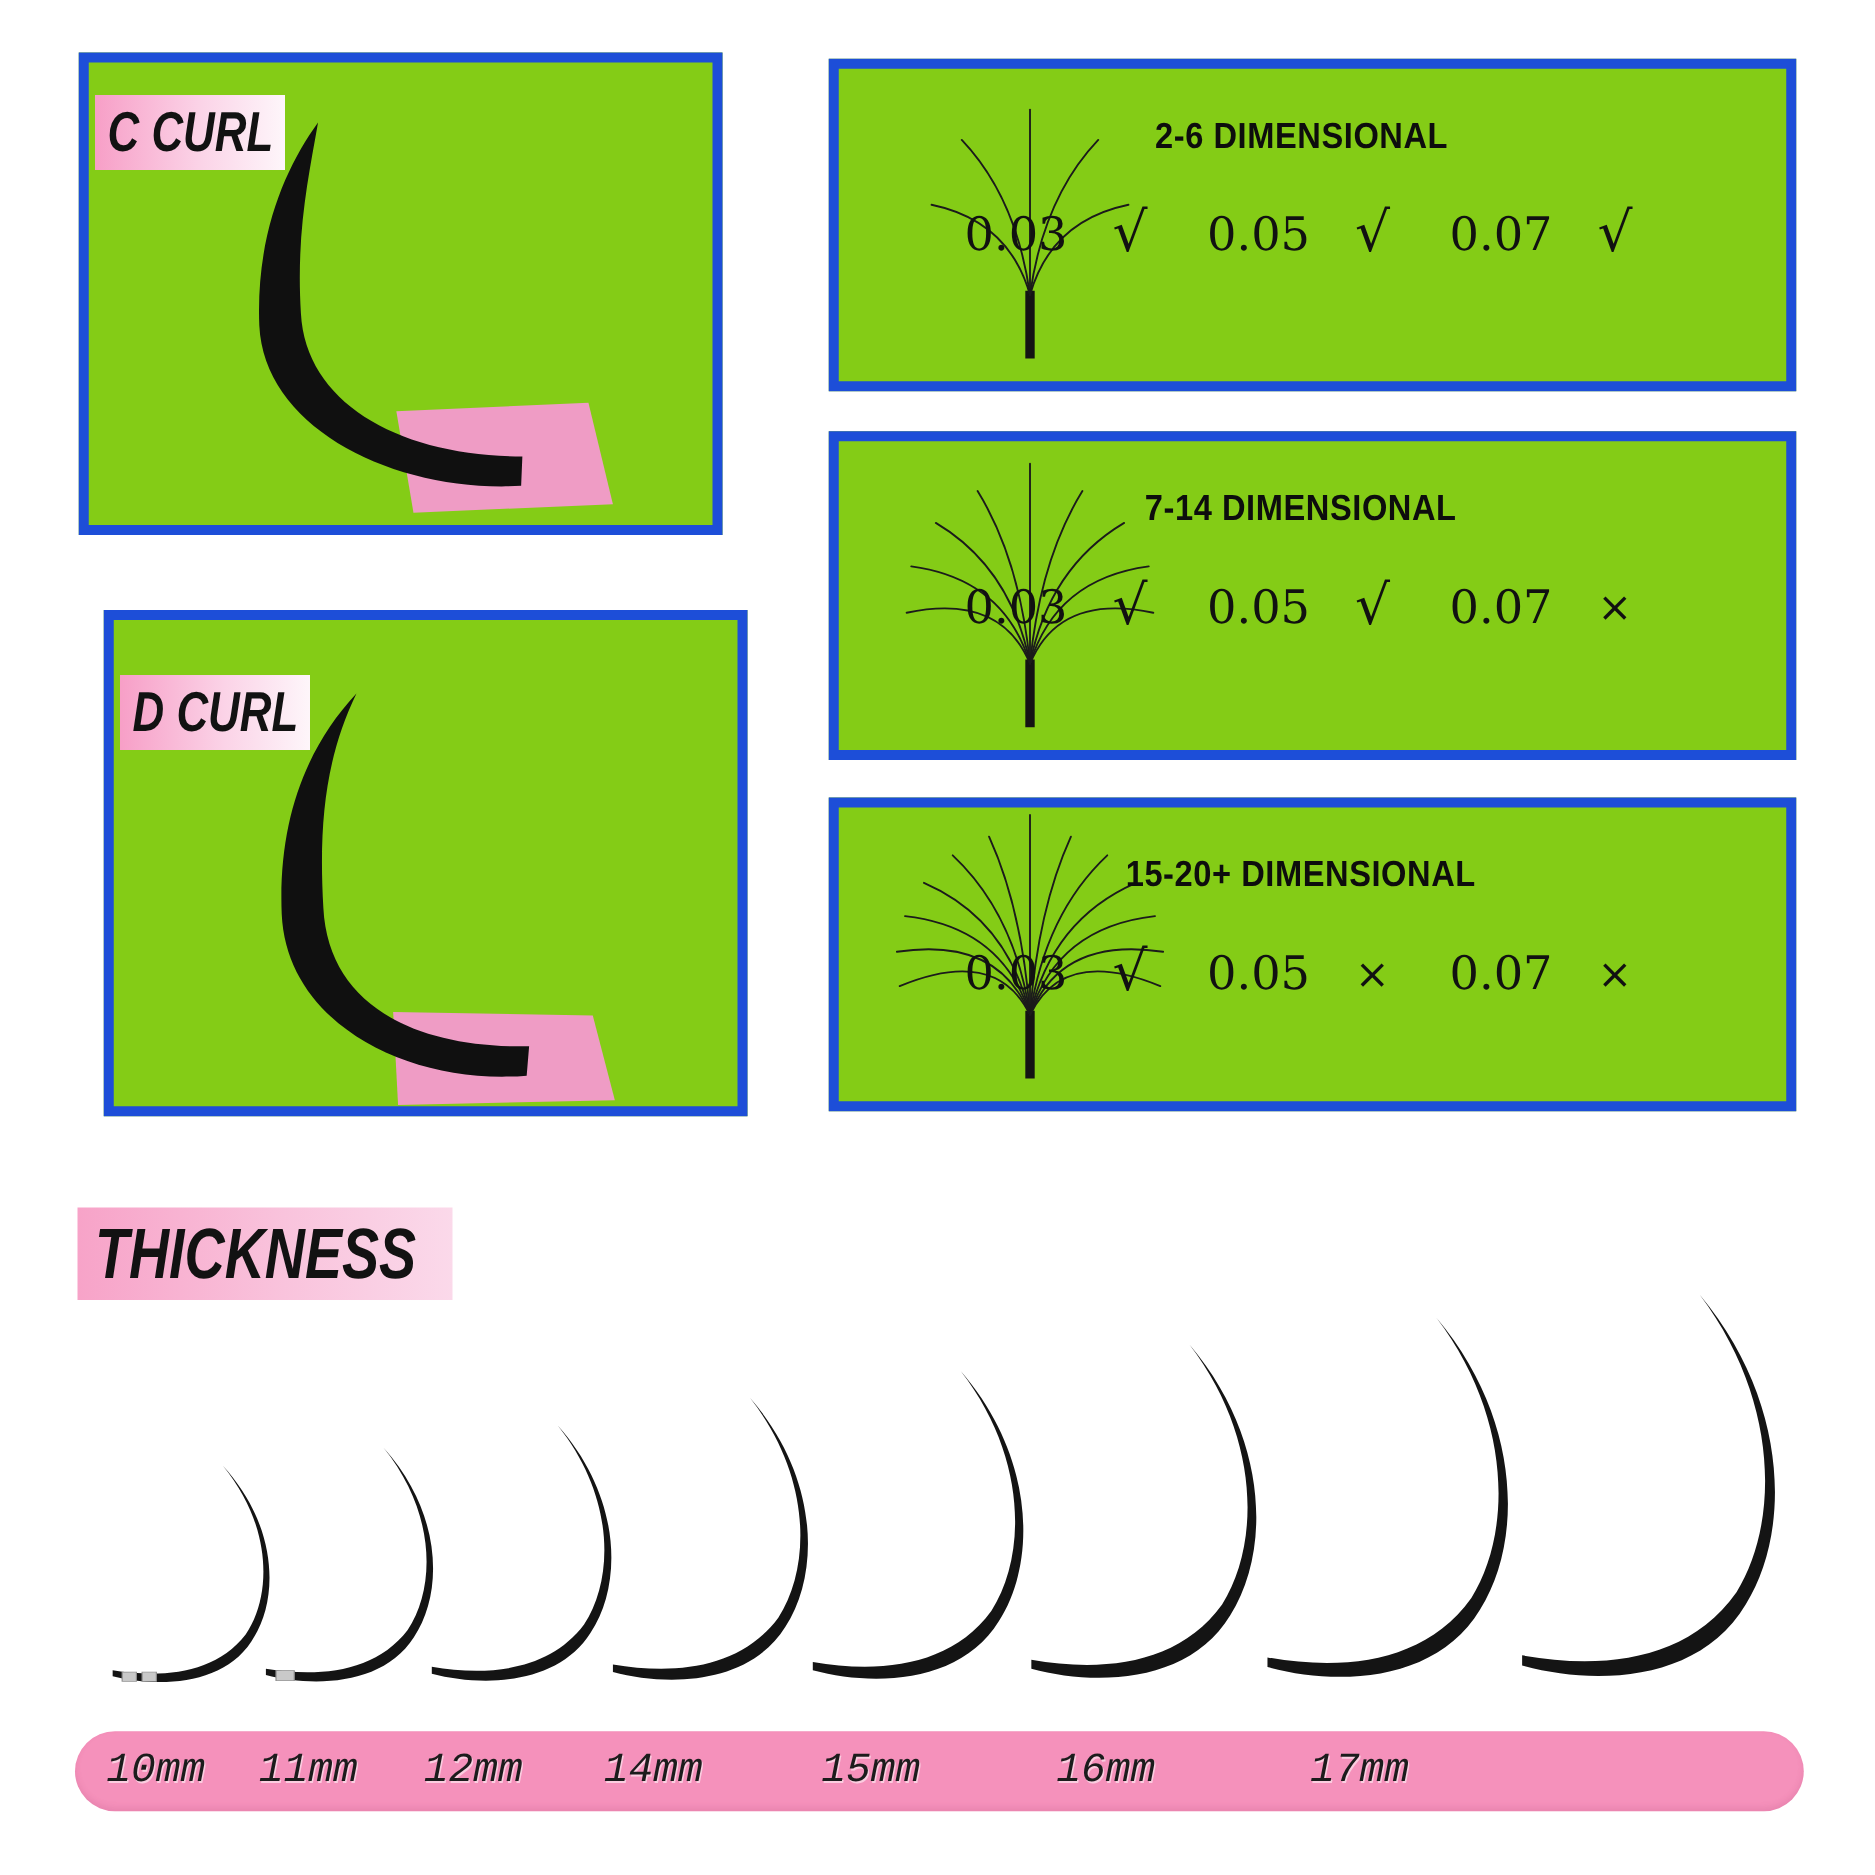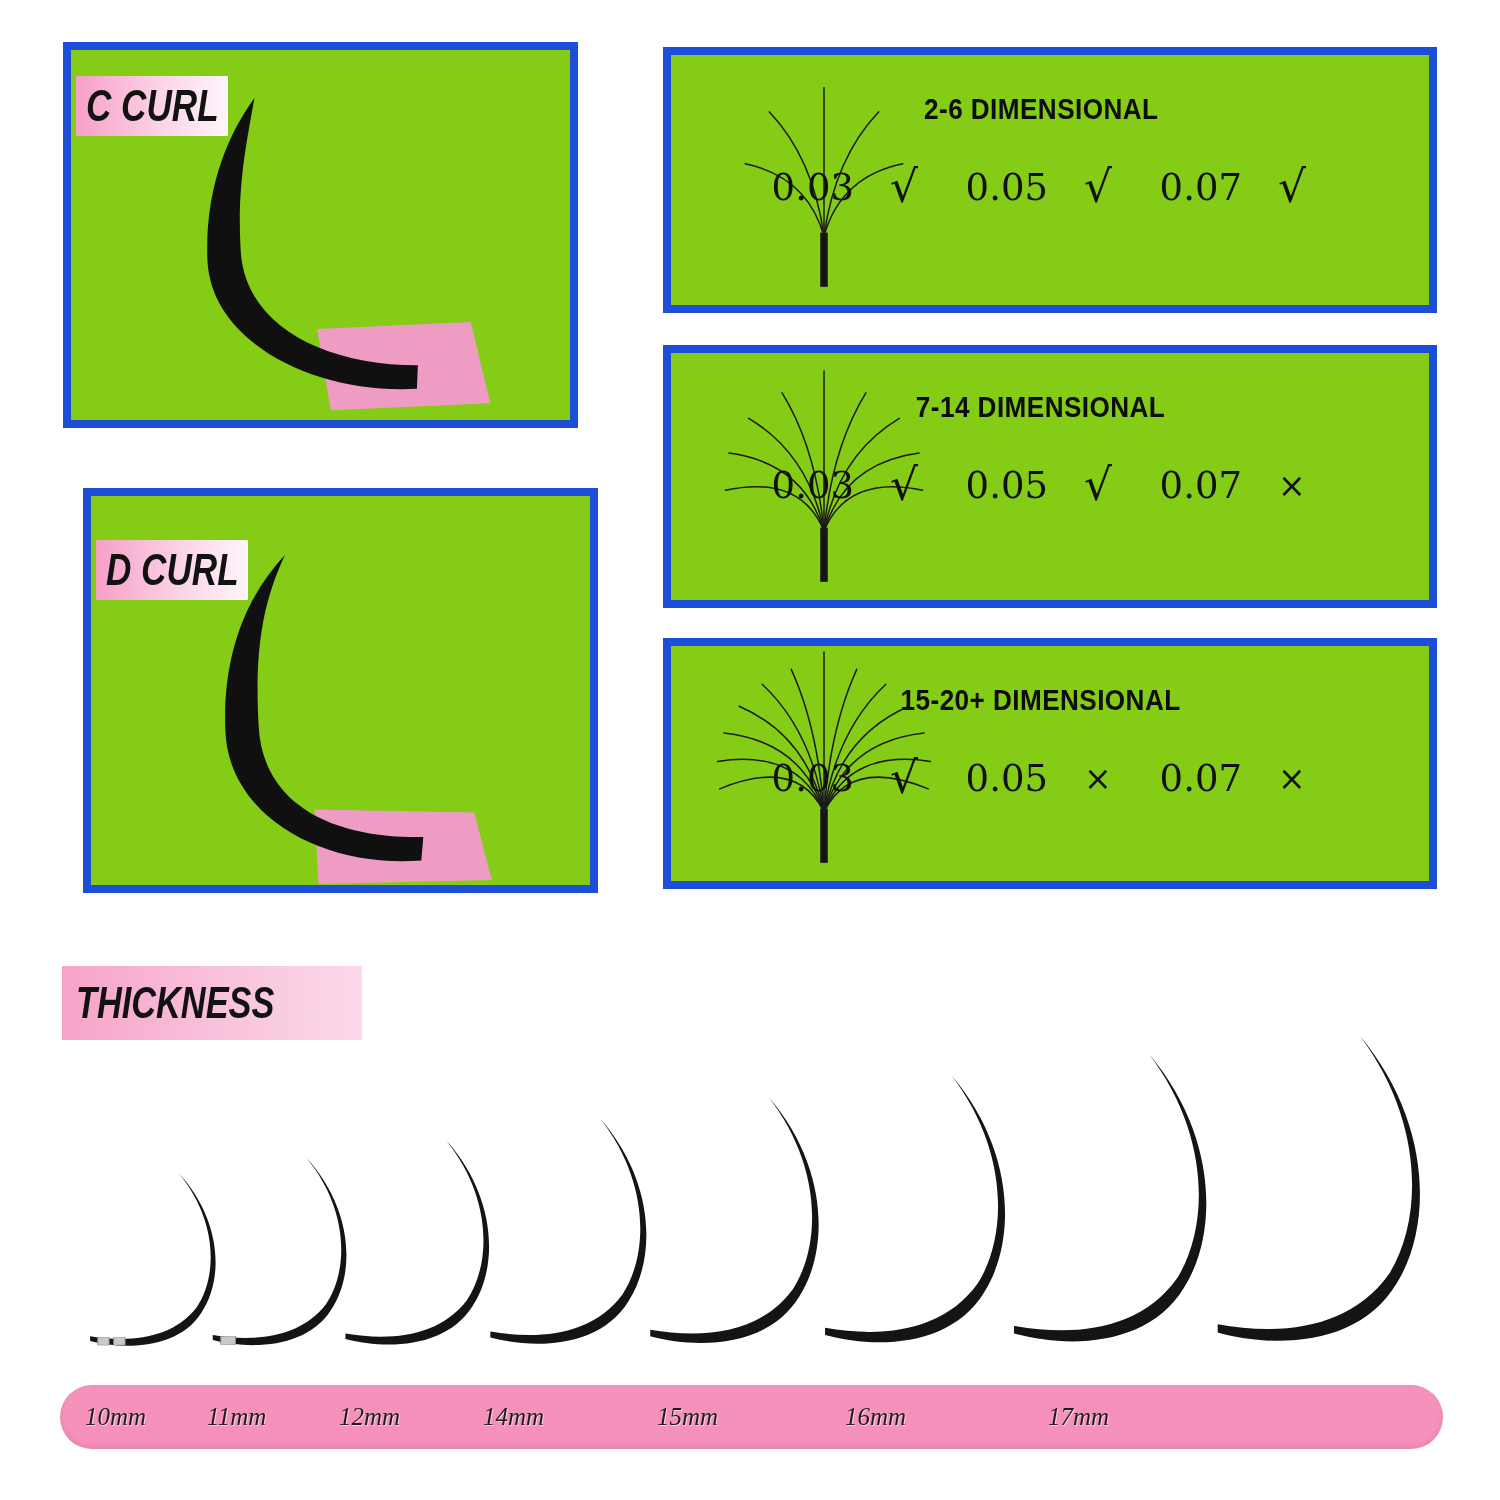--- a/index.html
+++ b/index.html
@@ -13,21 +13,21 @@
   #dim-0{left:663px;top:47px;width:774px;height:266px;}
   #dim-1{left:663px;top:345px;width:774px;height:263px;}
   #dim-2{left:663px;top:638px;width:774px;height:251px;}
 
   
   .pill{position:absolute;background:linear-gradient(90deg,#f79fc7 0%,#fbd3e7 55%,#fdeef6 90%,#fef6fa 100%);}
   .pill .txt{display:inline-block;transform:scaleX(.78);transform-origin:left center;
              font-style:italic;font-weight:bold;color:#121212;white-space:nowrap;}
   .curl-pill{left:5px;top:26px;width:142px;height:60px;font-size:45px;line-height:60px;padding-left:10px;}
   #card-d .curl-pill{top:44px;}
-  .thickness-pill{left:62px;top:966px;width:286px;height:74px;font-size:44px;line-height:74px;padding-left:14px;
+  .thickness-pill{left:62px;top:966px;width:286px;height:74px;font-size:57px;line-height:74px;padding-left:14px;
                   background:linear-gradient(90deg,#f7a3c8 0%,#f9c3dc 55%,#fbd9ea 100%);}
 
   .curl-photo{position:absolute;left:0;top:0;width:100%;height:100%;}
 
   
   .fan-svg{position:absolute;left:28px;bottom:10px;width:250px;height:238px;}
   .dim-text{position:absolute;left:150px;top:0;width:440px;height:100%;
             display:flex;flex-direction:column;align-items:center;}
   .dim-title{margin-top:38px;font-weight:bold;font-size:29px;letter-spacing:.5px;color:#0d0d0d;
              transform:scaleX(.9);white-space:nowrap;}
@@ -40,21 +40,21 @@
 
   
   #lash-row{position:absolute;left:81px;top:1022px;height:330px;display:flex;align-items:flex-end;}
   .lash-cell{position:relative;height:100%;}
   .lash-svg{position:absolute;left:0;bottom:0;overflow:visible;}
 
   #bar{position:absolute;left:60px;top:1385px;width:1383px;height:64px;background:#f591bb;
        border-radius:32px;box-shadow:inset 0 -3px 5px rgba(150,40,90,.12);}
   #bar-labels{position:absolute;left:21px;top:0;height:100%;display:flex;}
   .bar-cell{height:64px;line-height:64px;}
-  .mm{font-family:Liberation Serif, serif;font-style:italic;font-size:25px;color:#1c1c1c;
+  .mm{font-family:Liberation Mono, monospace;font-style:italic;font-size:33px;color:#1c1c1c;
       padding-left:4px;text-shadow:1px 1px 0 rgba(255,255,255,.55);}
 </style>
 </head>
 <body>
 
 <div class="page">
 
   <section class="frame" id="card-c">
     <div class="pill curl-pill">
       <span class="txt">C CURL</span>

